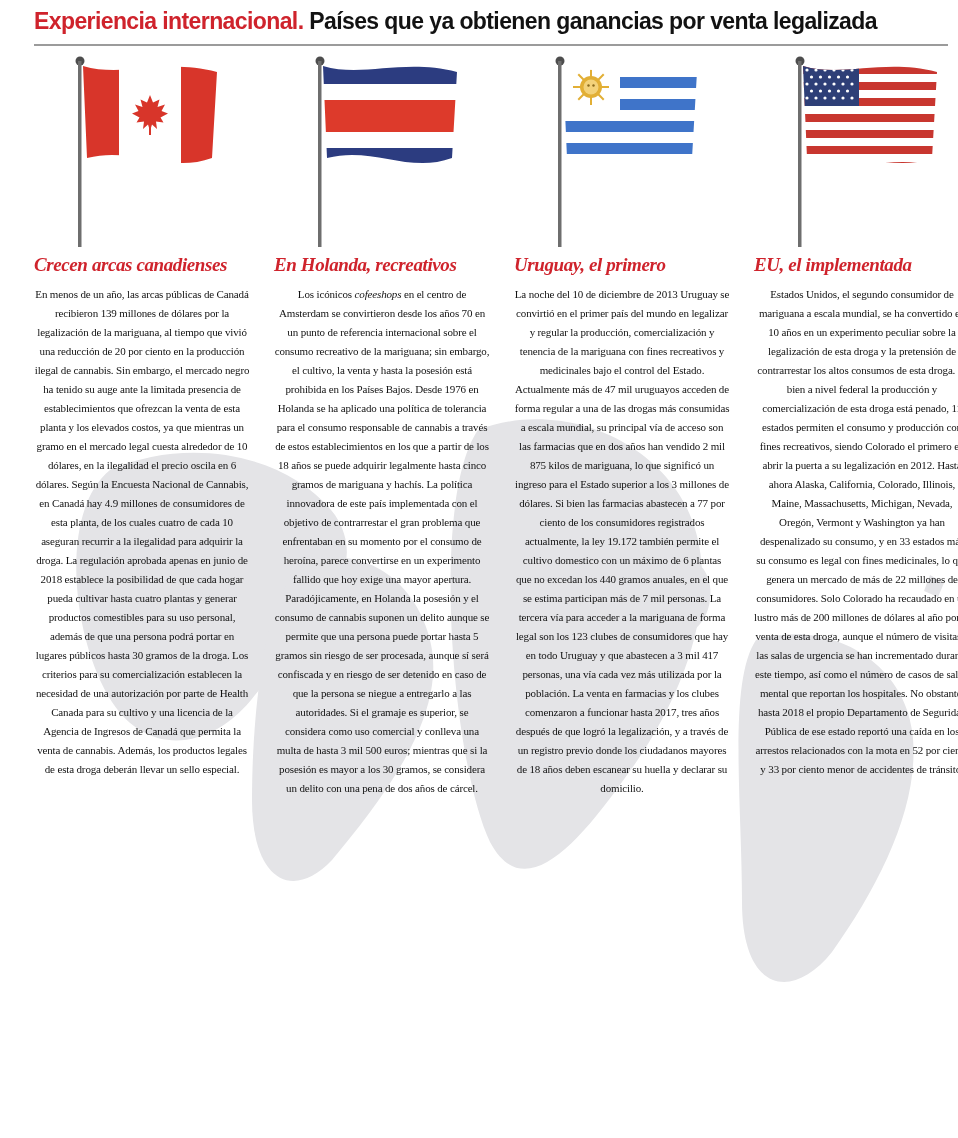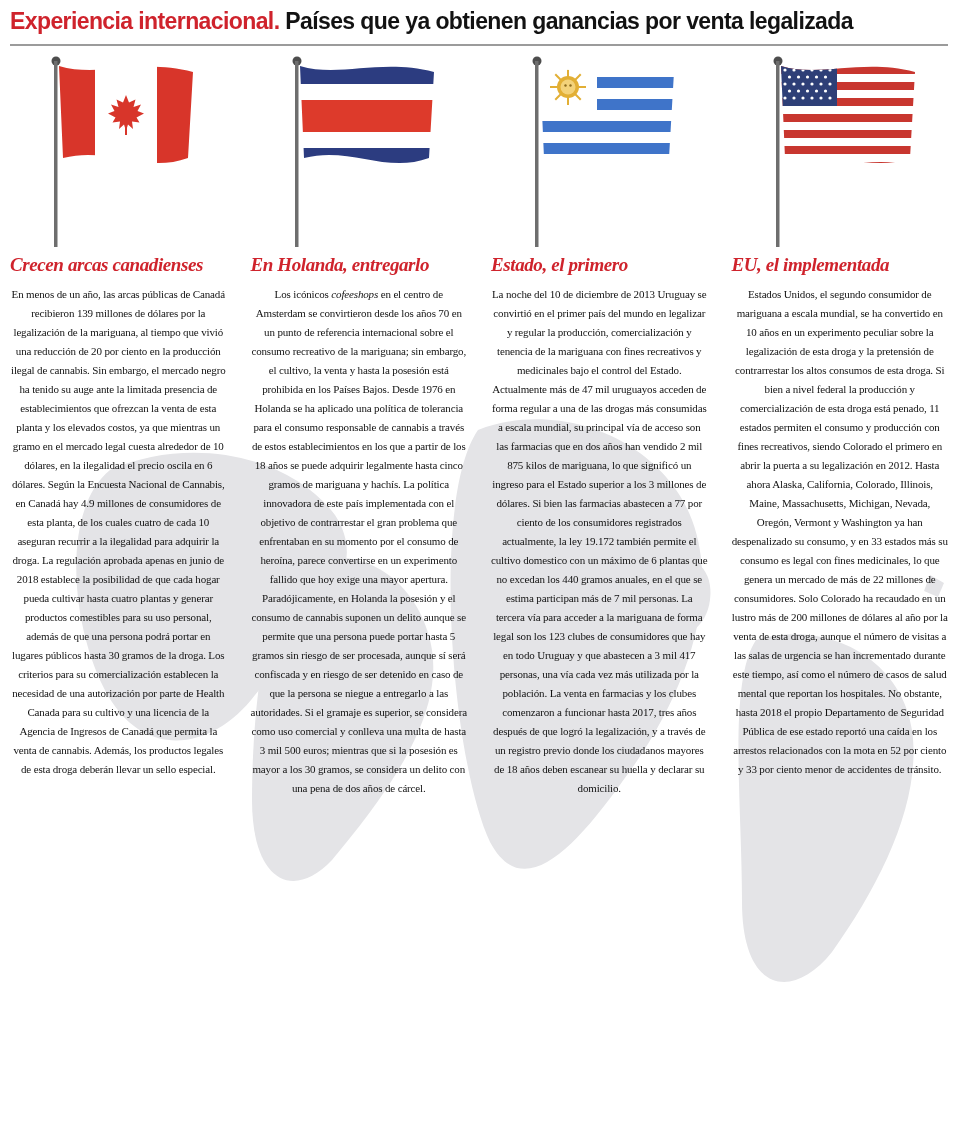--- a/index.html
+++ b/index.html
@@ -7,21 +7,21 @@
     width: 958px; height: 1138px;
     background: #ffffff;
     overflow: hidden;
     position: relative;
     font-family: "Liberation Serif", serif;
   }
   .watermark {
     position: absolute; left: 0; top: 0; z-index: 0;
     pointer-events: none;
   }
-  .page { position: relative; z-index: 1; padding: 8px 10px 0 10px; }
+  .page { position: relative; z-index: 1; padding: 8px 10px 0 10px; margin-left: 24px; }
 
   
   .header-line {
     font-family: "Liberation Sans", sans-serif;
     font-weight: 700;
     font-size: 23px;
     letter-spacing: -0.6px;
     color: #121212;
     white-space: nowrap;
   }
@@ -119,21 +119,21 @@
             <g clip-path="url(#waveCR)">
               <rect x="-4" y="-12" width="142" height="30" fill="#2c3c80"></rect>
               <rect x="-4" y="18" width="142" height="16" fill="#ffffff"></rect>
               <rect x="-4" y="34" width="142" height="32" fill="#dd3a2b"></rect>
               <rect x="-4" y="66" width="142" height="16" fill="#ffffff"></rect>
               <rect x="-4" y="82" width="142" height="30" fill="#2c3c80"></rect>
             </g>
           </g>
         </svg>
       </div>
-      <h2 class="col-heading">En Holanda, entregarlo</h2>
+      <h2 class="col-heading">En Holanda, recreativos</h2>
       <p class="col-body"><span>Los icónicos </span><em>cofeeshops</em><span> en el centro de Amsterdam se convirtieron desde los años 70 en un punto de referencia internacional sobre el consumo recreativo de la mariguana; sin embargo, el cultivo, la venta y hasta la posesión está prohibida en los Países Bajos. Desde 1976 en Holanda se ha aplicado una política de tolerancia para el consumo responsable de cannabis a través de estos establecimientos en los que a partir de los 18 años se puede adquirir legalmente hasta cinco gramos de mariguana y hachís. La política innovadora de este país implementada con el objetivo de contrarrestar el gran problema que enfrentaban en su momento por el consumo de heroína, parece convertirse en un experimento fallido que hoy exige una mayor apertura. Paradójicamente, en Holanda la posesión y el consumo de cannabis suponen un delito aunque se permite que una persona puede portar hasta 5 gramos sin riesgo de ser procesada, aunque sí será confiscada y en riesgo de ser detenido en caso de que la persona se niegue a entregarlo a las autoridades. Si el gramaje es superior, se considera como uso comercial y conlleva una multa de hasta 3 mil 500 euros; mientras que si la posesión es mayor a los 30 gramos, se considera un delito con una pena de dos años de cárcel.</span></p>
     </section>
 
     <section class="col">
       <div class="flag-area">
         <svg viewBox="0 0 216 196" width="216" height="196">
           <circle cx="46" cy="9" r="4.5" fill="#4d4d4d"></circle>
           <rect x="44" y="9" width="3.5" height="186" fill="#6e6e6e"></rect>
           <g transform="translate(49,14)">
             <clipPath id="waveUY">
@@ -158,21 +158,21 @@
                   <circle cx="0" cy="0" r="11"></circle>
                 </g>
                 <circle cx="0" cy="0" r="7.5" fill="#f3d27a"></circle>
                 <circle cx="-2.5" cy="-1.5" r="1.2" fill="#8a6a1c"></circle>
                 <circle cx="2.5" cy="-1.5" r="1.2" fill="#8a6a1c"></circle>
               </g>
             </g>
           </g>
         </svg>
       </div>
-      <h2 class="col-heading">Estado, el primero</h2>
+      <h2 class="col-heading">Uruguay, el primero</h2>
       <p class="col-body"><span></span><em></em><span>La noche del 10 de diciembre de 2013 Uruguay se convirtió en el primer país del mundo en legalizar y regular la producción, comercialización y tenencia de la mariguana con fines recreativos y medicinales bajo el control del Estado. Actualmente más de 47 mil uruguayos acceden de forma regular a una de las drogas más consumidas a escala mundial, su principal vía de acceso son las farmacias que en dos años han vendido 2 mil 875 kilos de mariguana, lo que significó un ingreso para el Estado superior a los 3 millones de dólares. Si bien las farmacias abastecen a 77 por ciento de los consumidores registrados actualmente, la ley 19.172 también permite el cultivo domestico con un máximo de 6 plantas que no excedan los 440 gramos anuales, en el que se estima participan más de 7 mil personas. La tercera vía para acceder a la mariguana de forma legal son los 123 clubes de consumidores que hay en todo Uruguay y que abastecen a 3 mil 417 personas, una vía cada vez más utilizada por la población. La venta en farmacias y los clubes comenzaron a funcionar hasta 2017, tres años después de que logró la legalización, y a través de un registro previo donde los ciudadanos mayores de 18 años deben escanear su huella y declarar su domicilio.</span></p>
     </section>
 
     <section class="col">
       <div class="flag-area">
         <svg viewBox="0 0 216 196" width="216" height="196">
           <circle cx="46" cy="9" r="4.5" fill="#4d4d4d"></circle>
           <rect x="44" y="9" width="3.5" height="186" fill="#6e6e6e"></rect>
           <g transform="translate(49,14)">
             <clipPath id="waveUS">

